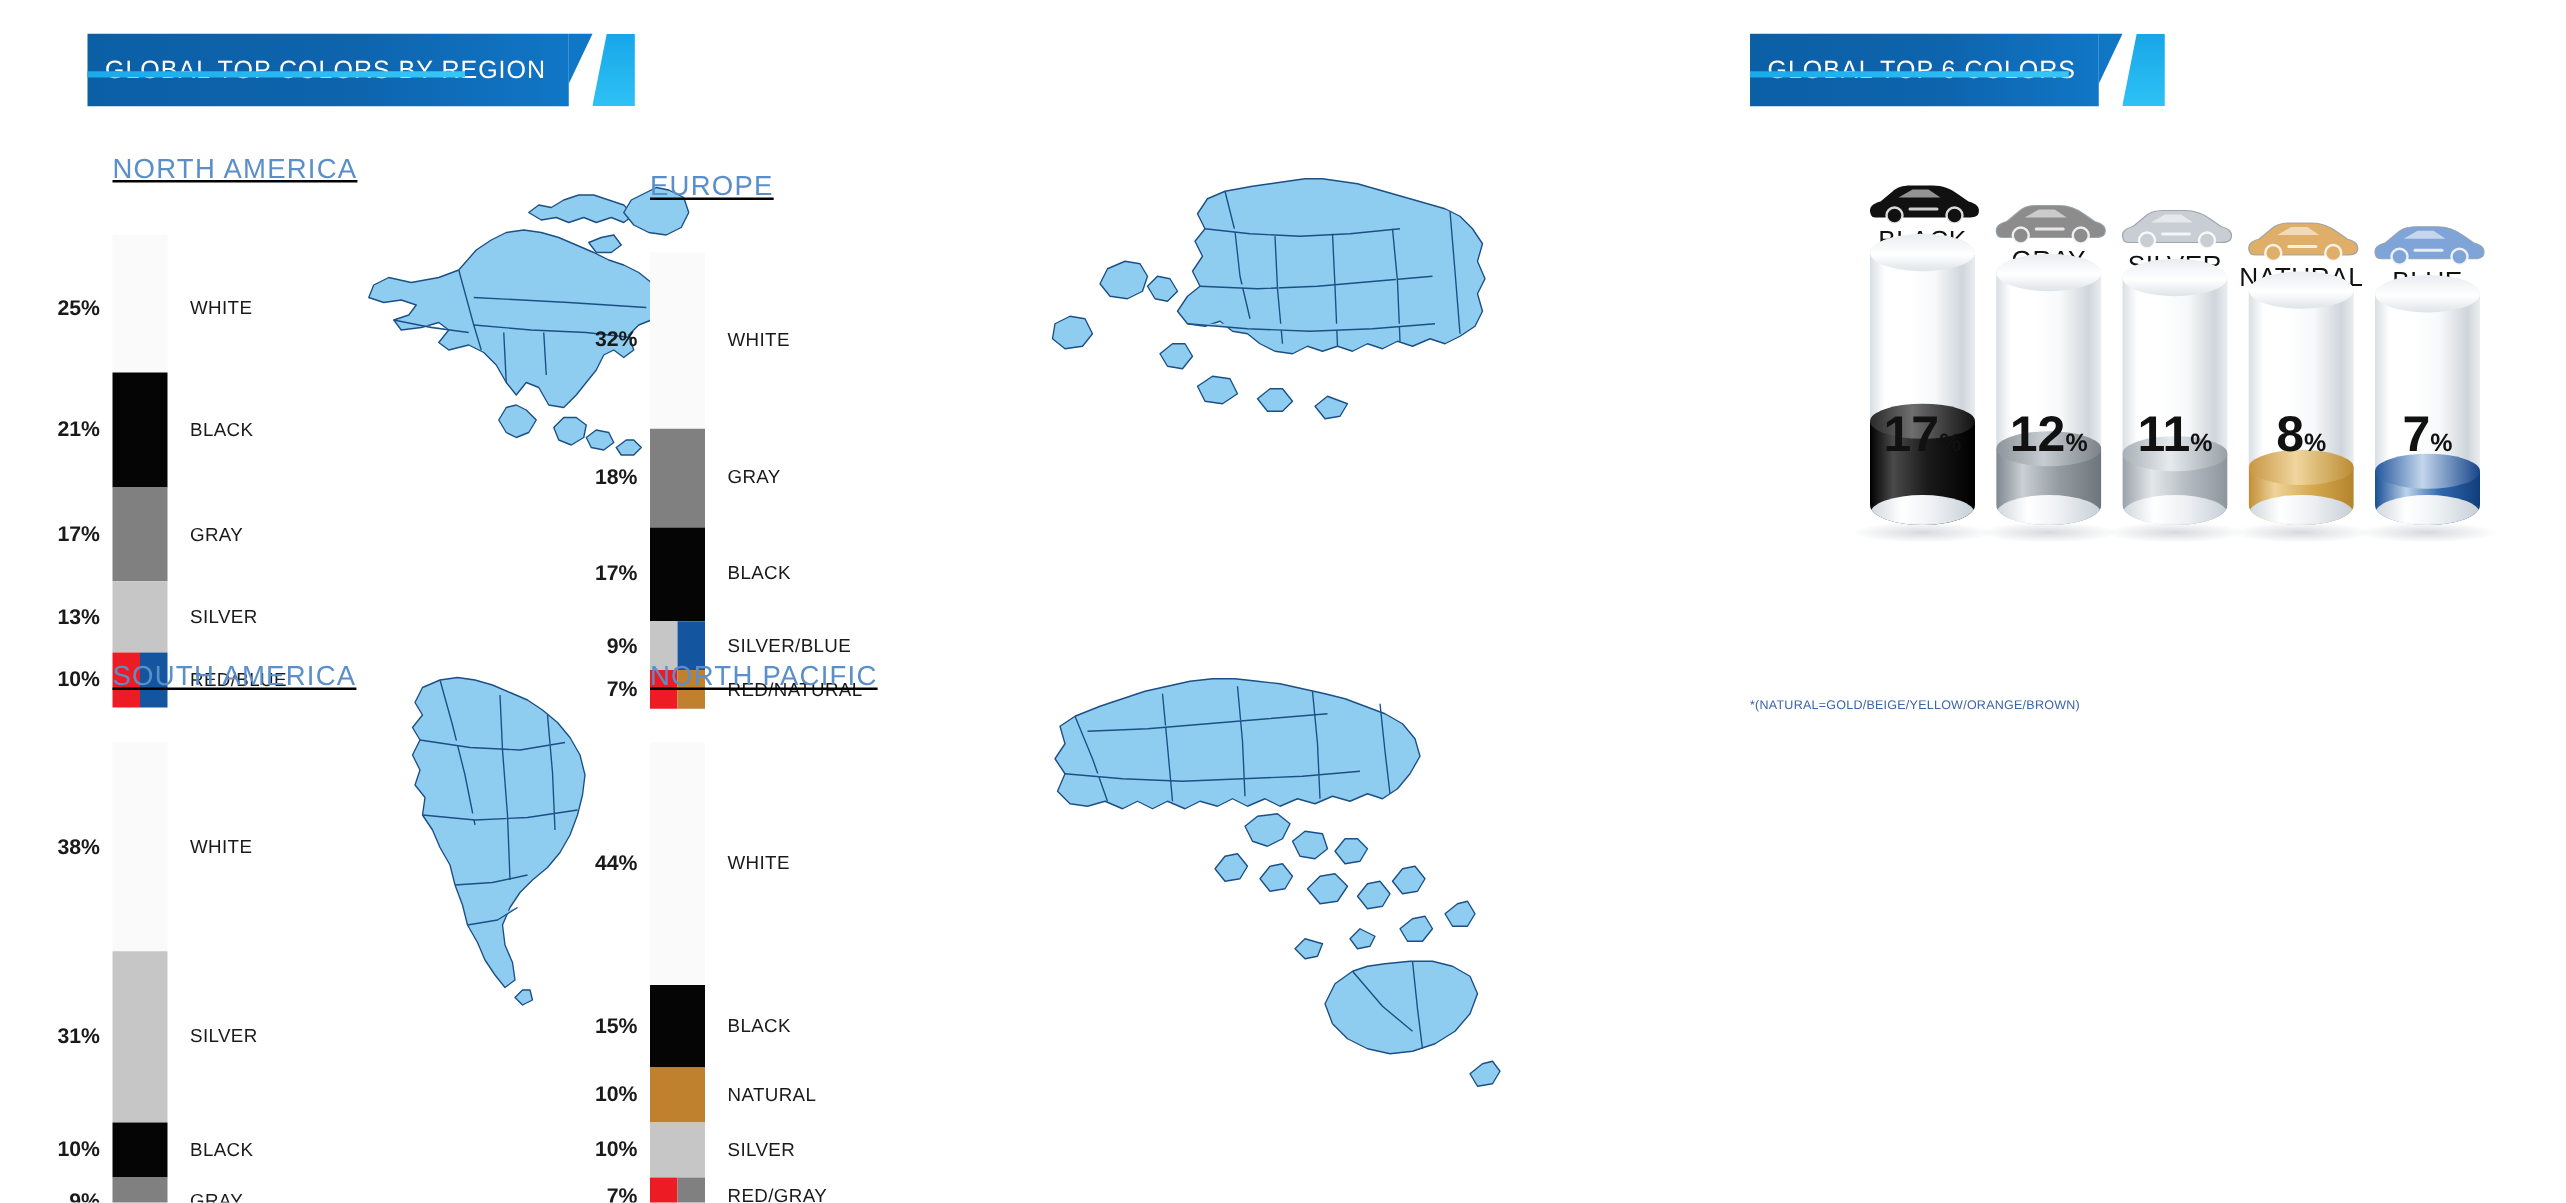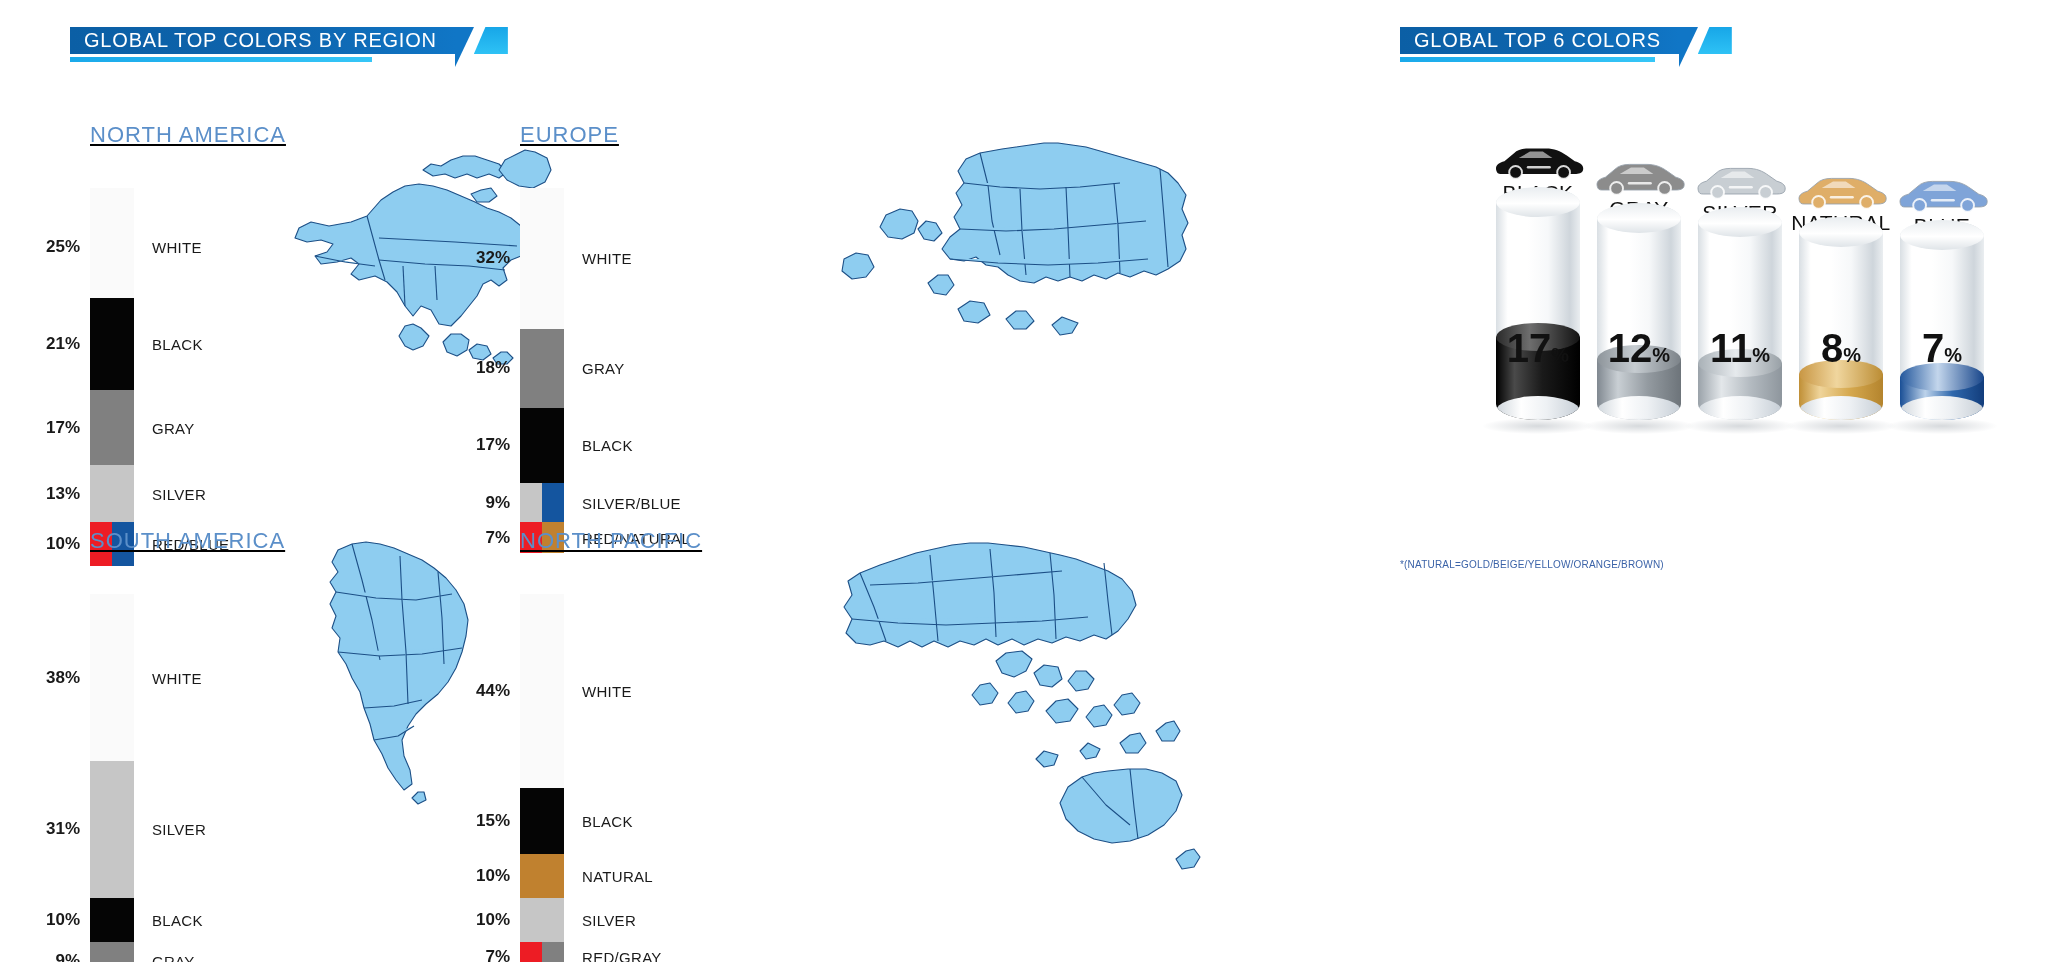--- a/index.html
+++ b/index.html
@@ -5,21 +5,21 @@
   * { box-sizing: border-box; margin: 0; padding: 0; }
   html, body {
     width: 2053px; height: 962px;
     background: #ffffff;
     font-family: "Liberation Sans", sans-serif;
     overflow: hidden;
   }
   #root { position: relative; width: 2053px; height: 962px; }
 
   
-  .banner { position: absolute; height: 27px; display: flex; align-items: stretch; }
+  .banner { position: absolute; height: 58px; display: flex; align-items: stretch; }
   .banner-body {
     background: linear-gradient(90deg, #0b5fa5 0%, #0e64ad 55%, #1076c6 100%);
     display: flex; align-items: center;
     padding: 0 18px 0 14px;
     position: relative;
   }
   .banner-body::after {
     content: ""; position: absolute; right: -19px; top: 0;
     width: 0; height: 0;
     border-left: 19px solid #1076c6;
@@ -213,21 +213,21 @@
         <path d="M112,86 L118,108 L124,130 L130,150"></path>
         <path d="M60,126 L90,132 L120,136"></path>
         <path d="M124,130 L170,134 L214,136 L250,140"></path>
         <path d="M148,136 L150,176"></path>
         <path d="M180,136 L182,170"></path>
         <path d="M124,108 L200,112 L262,116"></path>
       </g>
     </svg>
   </div>
 
-  <div class="region" style="left:520px; top:122px;">
+  <div class="region" style="left:520px; top:136px;">
     <div class="region-title">EUROPE</div>
     <div class="legend" style="margin-top: 40px; width: 280px; height: 365.2px; padding-left: 0px;">
         <div class="legend-bar">
           <div class="seg" style="height: 140.8px;">
             <span style="background: rgb(250, 250, 250);"></span>
           </div>
           <div class="seg" style="height: 79.2px;">
             <span style="background: rgb(128, 128, 128);"></span>
           </div>
           <div class="seg" style="height: 74.8px;">

